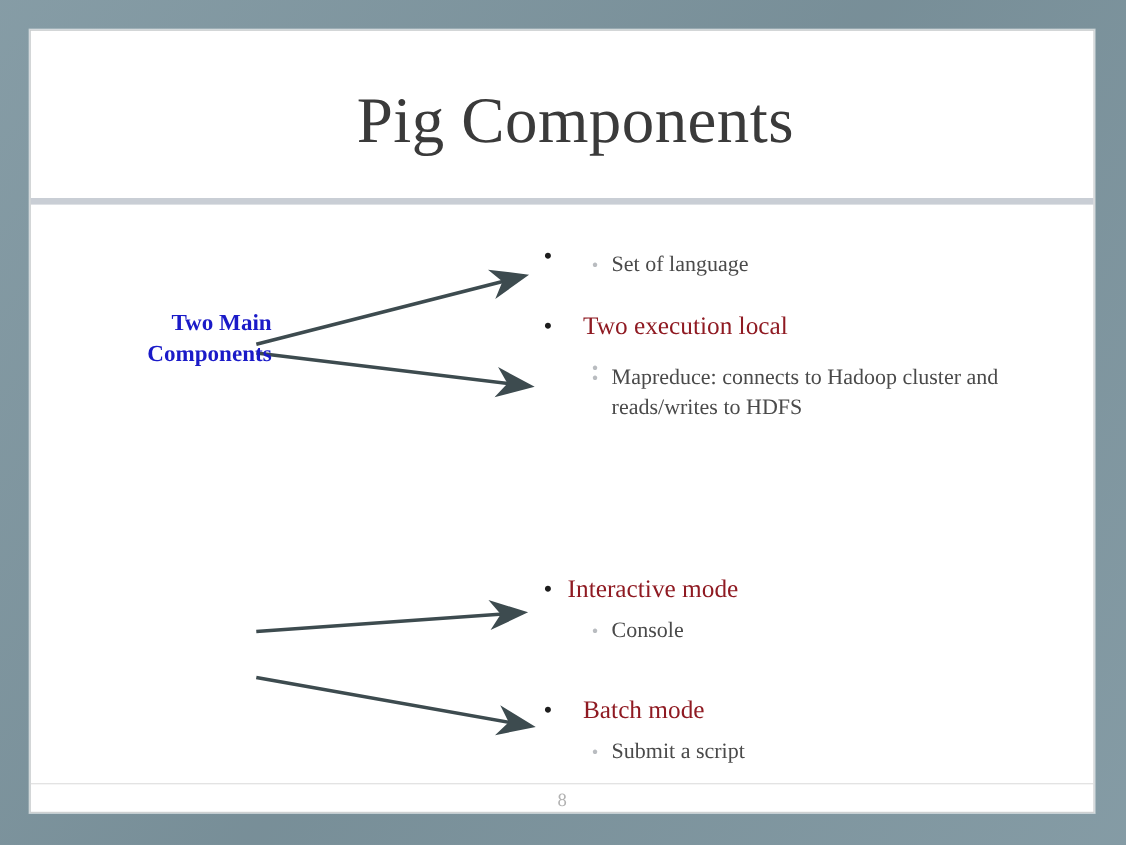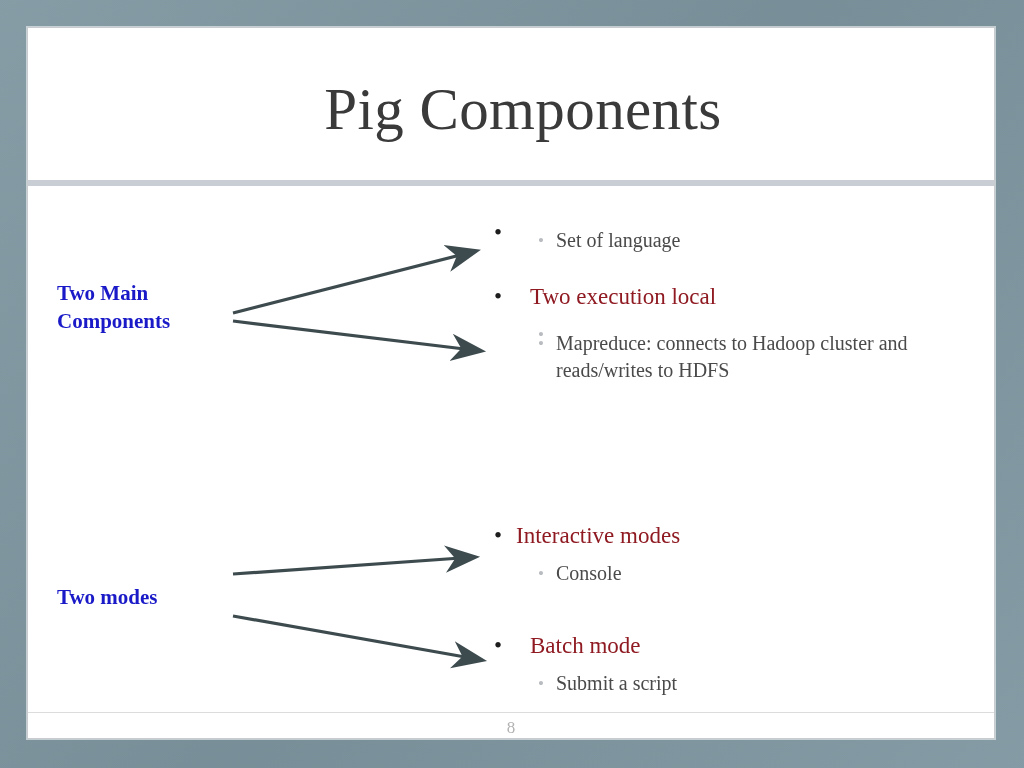--- a/index.html
+++ b/index.html
@@ -79,21 +79,21 @@
   
   .side-label {
     position: absolute;
     color: #1a1ac8;
     font-weight: bold;
     font-size: 21px;
     line-height: 28px;
     font-family: "Liberation Serif", "DejaVu Serif", serif;
     white-space: pre-line;
   }
-  #label-components { left: 29px; top: 93px; width: 190px; }
+  #label-components { left: 29px; top: 93px; width: 190px; text-align: right; }
   #label-modes      { left: 29px; top: 397px; width: 190px; }
 
   
   #arrows {
     position: absolute;
     left: 0; top: 0;
     width: 966px; height: 525px;
     pointer-events: none;
   }
 
@@ -183,21 +183,20 @@
         <line x1="205" y1="127" x2="448" y2="65" marker-end="url(#ah)"></line>
         <line x1="205" y1="135" x2="453" y2="165" marker-end="url(#ah)"></line>
         <line x1="205" y1="388" x2="447" y2="371" marker-end="url(#ah)"></line>
         <line x1="205" y1="430" x2="454" y2="474" marker-end="url(#ah)"></line>
       </g>
     </svg>
 
     <div class="side-label" id="label-components">Two Main
 Components</div>
 
-    <div class="side-label" id="label-modes">Two modes</div>
 
     <div class="bullet-group" id="group-components">
 
       <div class="lvl1">
         <span class="dot">•</span>
       </div>
 
       <div class="sp-s"></div>
 
       <div class="lvl2">
@@ -224,21 +223,21 @@
         <span class="dot">•</span>
         <span>Mapreduce: connects to Hadoop cluster and reads/writes to HDFS</span>
       </div>
 
     </div>
 
     <div class="bullet-group" id="group-modes">
 
       <div class="lvl1">
         <span class="dot">•</span>
-        <span>Interactive modes</span>
+        <span>Interactive mode</span>
       </div>
 
       <div class="sp-s"></div>
 
       <div class="lvl2">
         <span class="dot">•</span>
         <span>Console</span>
       </div>
 
       <div class="sp-m" style="height:44px;"></div>

